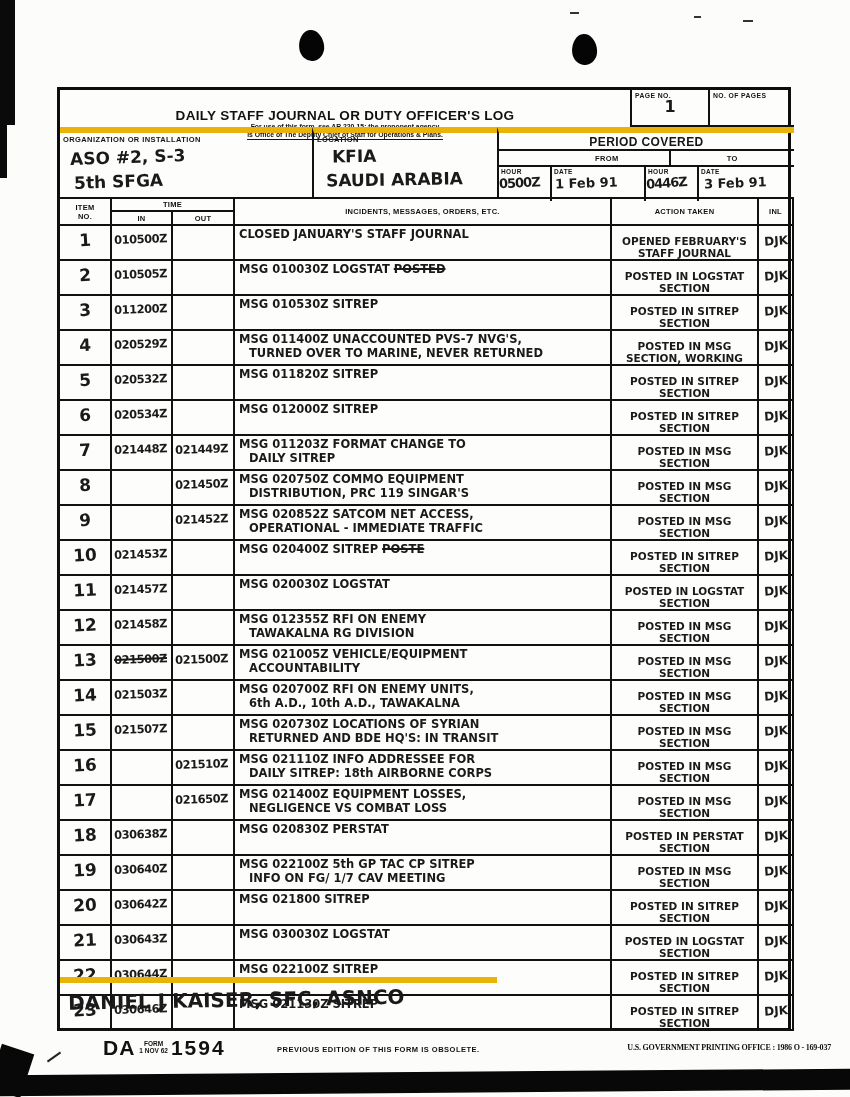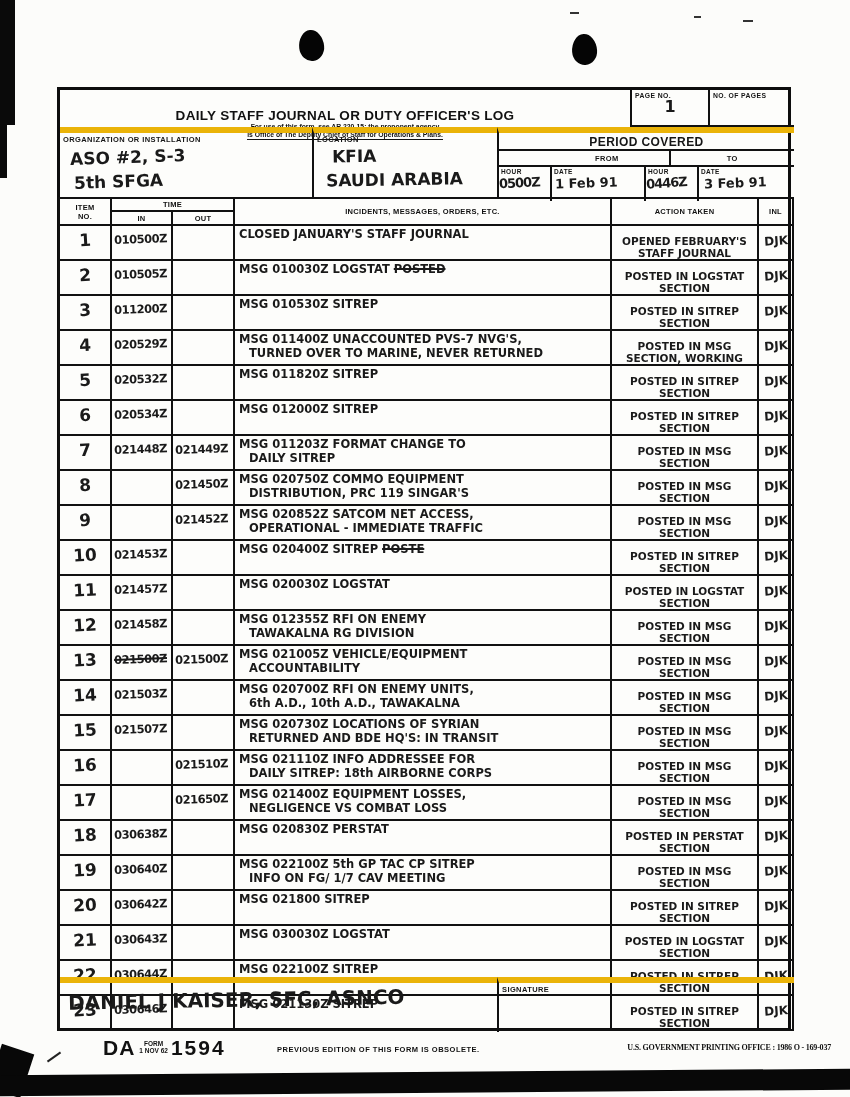--- a/index.html
+++ b/index.html
@@ -517,24 +517,20 @@
               <span class="l2">SECTION</span>
             </td>
             <td class="c-inl hw"><span>DJK</span></td>
           </tr>
         </tbody>
     </table>
 
     <div class="cell bt" style="left:0;top:887px;width:437px;height:55px;">
       <div class="hw" style="font-size:20px; padding:4px 0 0 8px; transform:rotate(-1deg); white-space:nowrap;">DANIEL  J  KAISER,  SFC, ASNCO</div>
     </div>
-    <div class="cell bt bl" style="left:437px;top:887px;width:297px;height:55px;">
-      <div class="lbl" style="padding:2px 0 0 3px;">SIGNATURE</div>
-      <div class="hw"></div>
-    </div>
   </div>
 
   <div class="footer">
     <div class="da-group">
       <span class="da-big">DA</span>
       <span class="da-stack">
         <span>FORM</span><br>
         <span>1 NOV 62</span>
       </span>
       <span class="da-num">1594</span>

